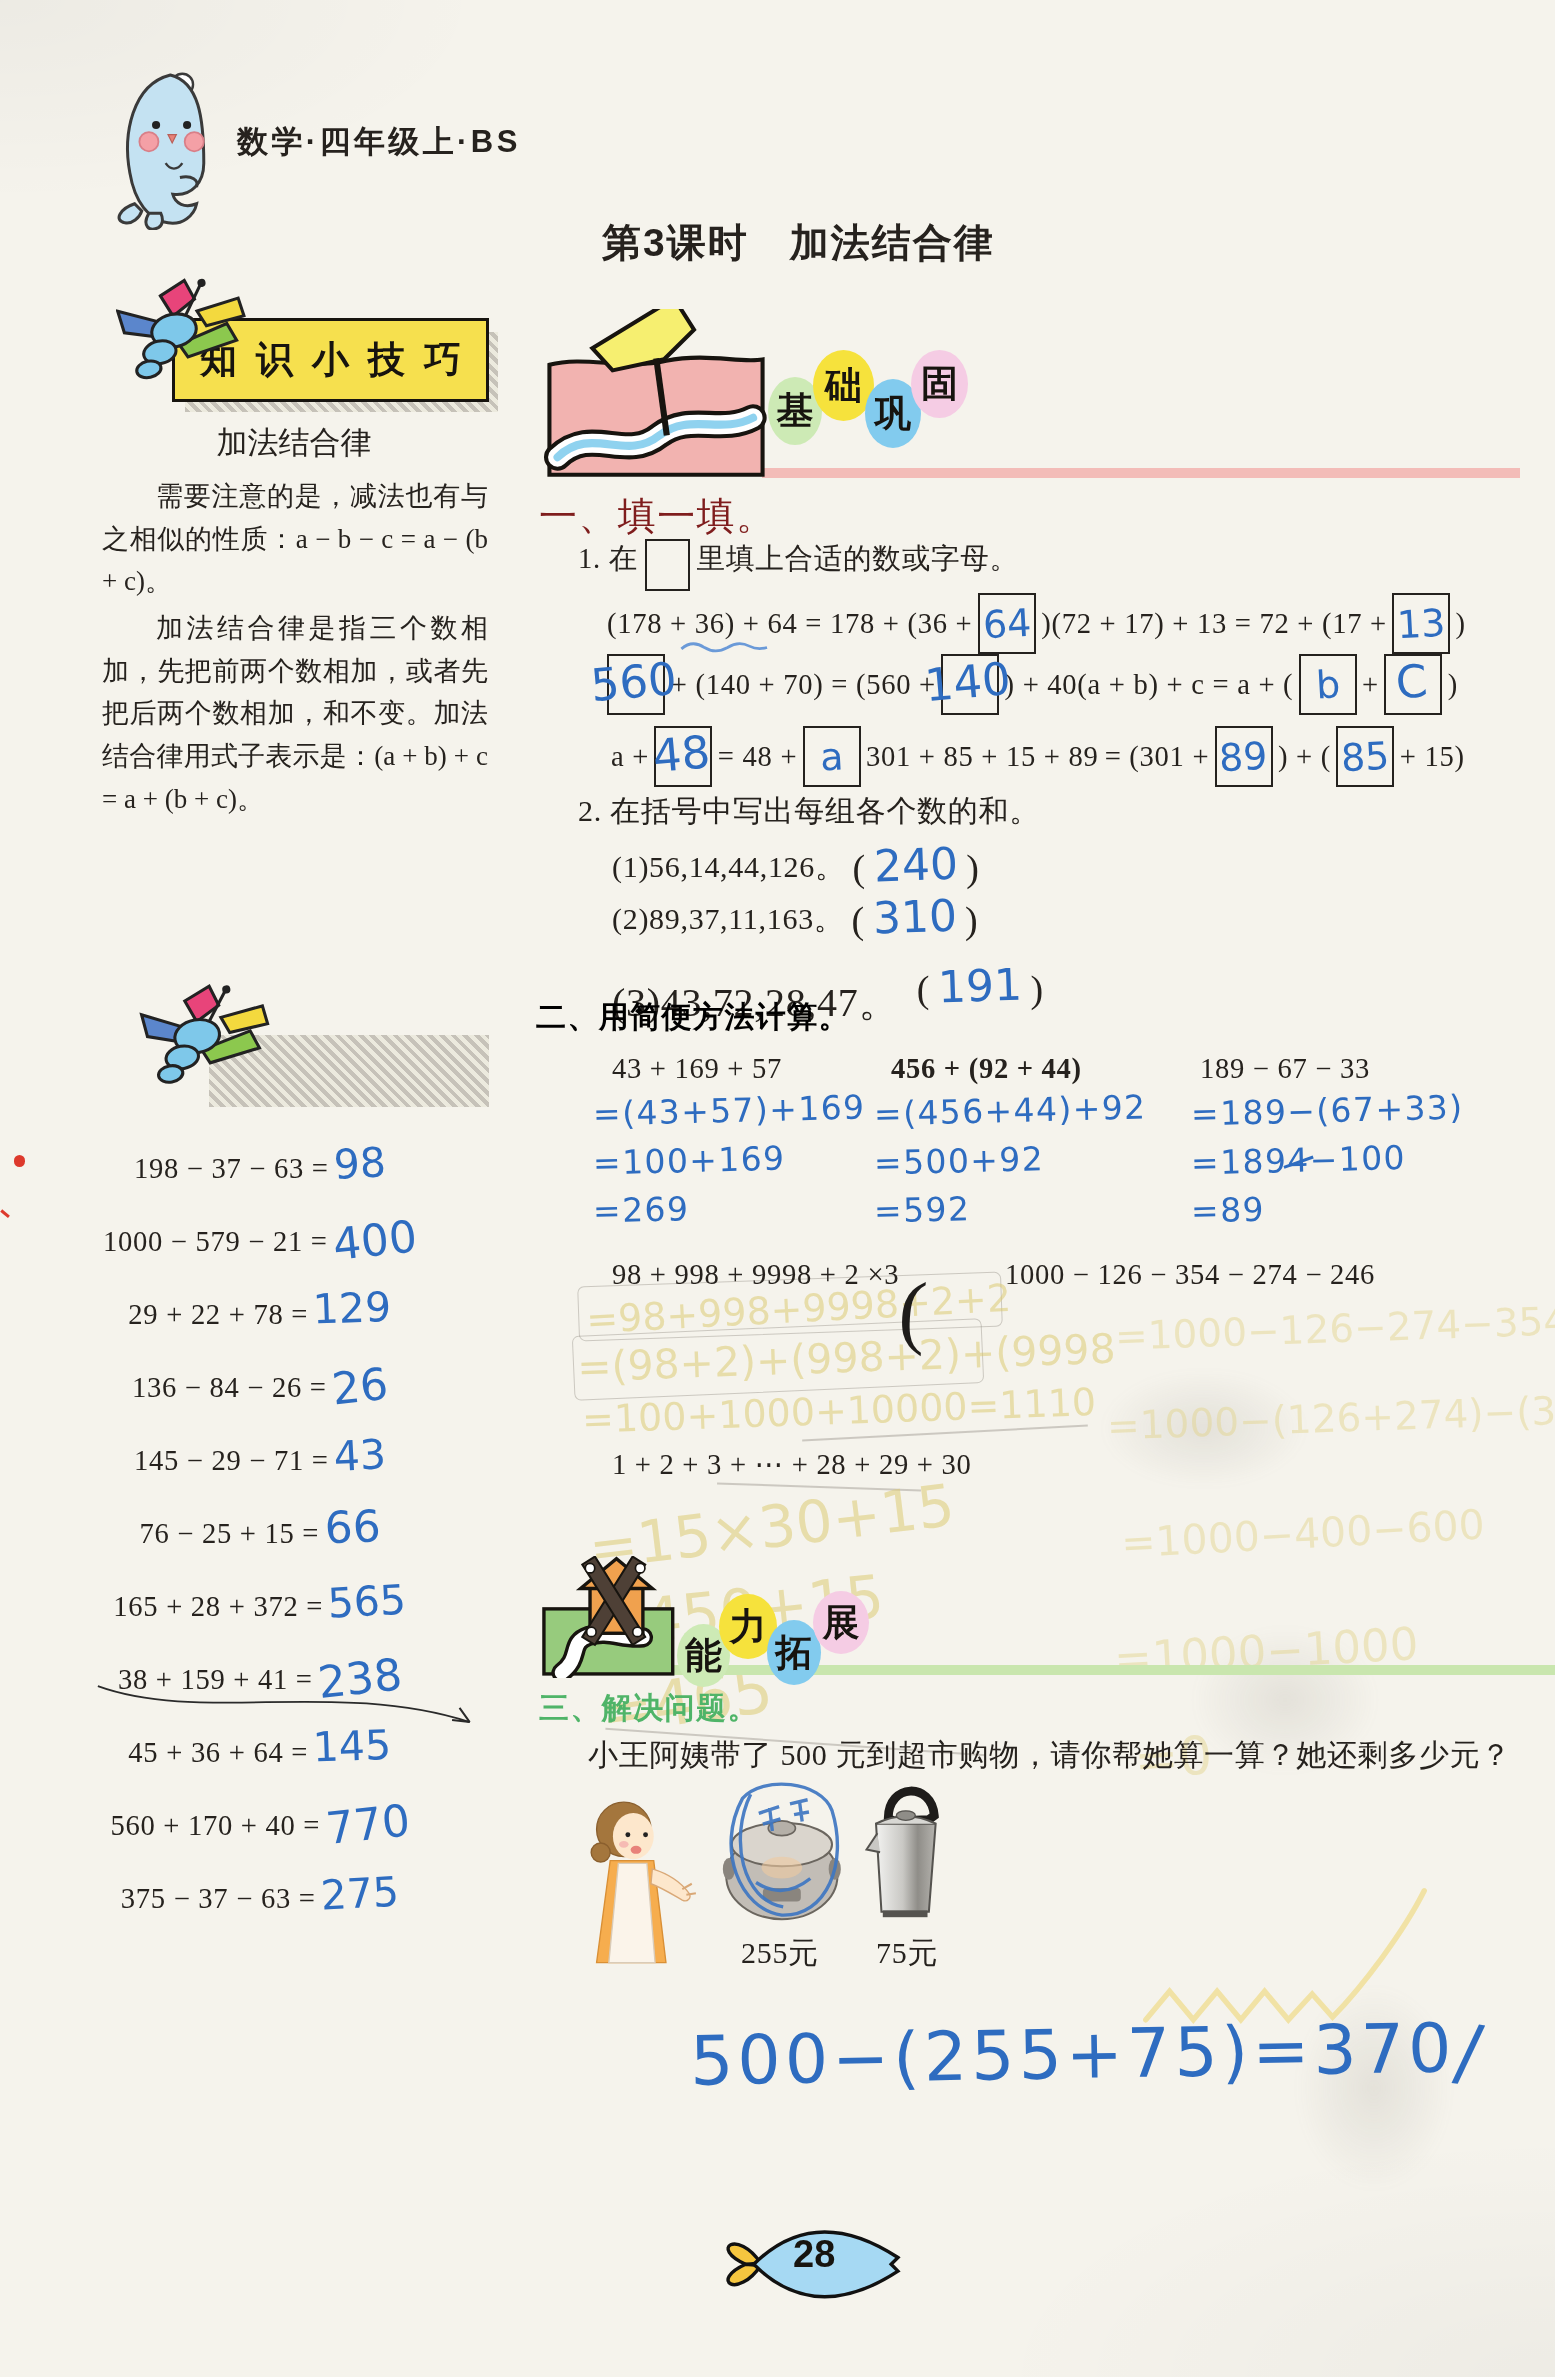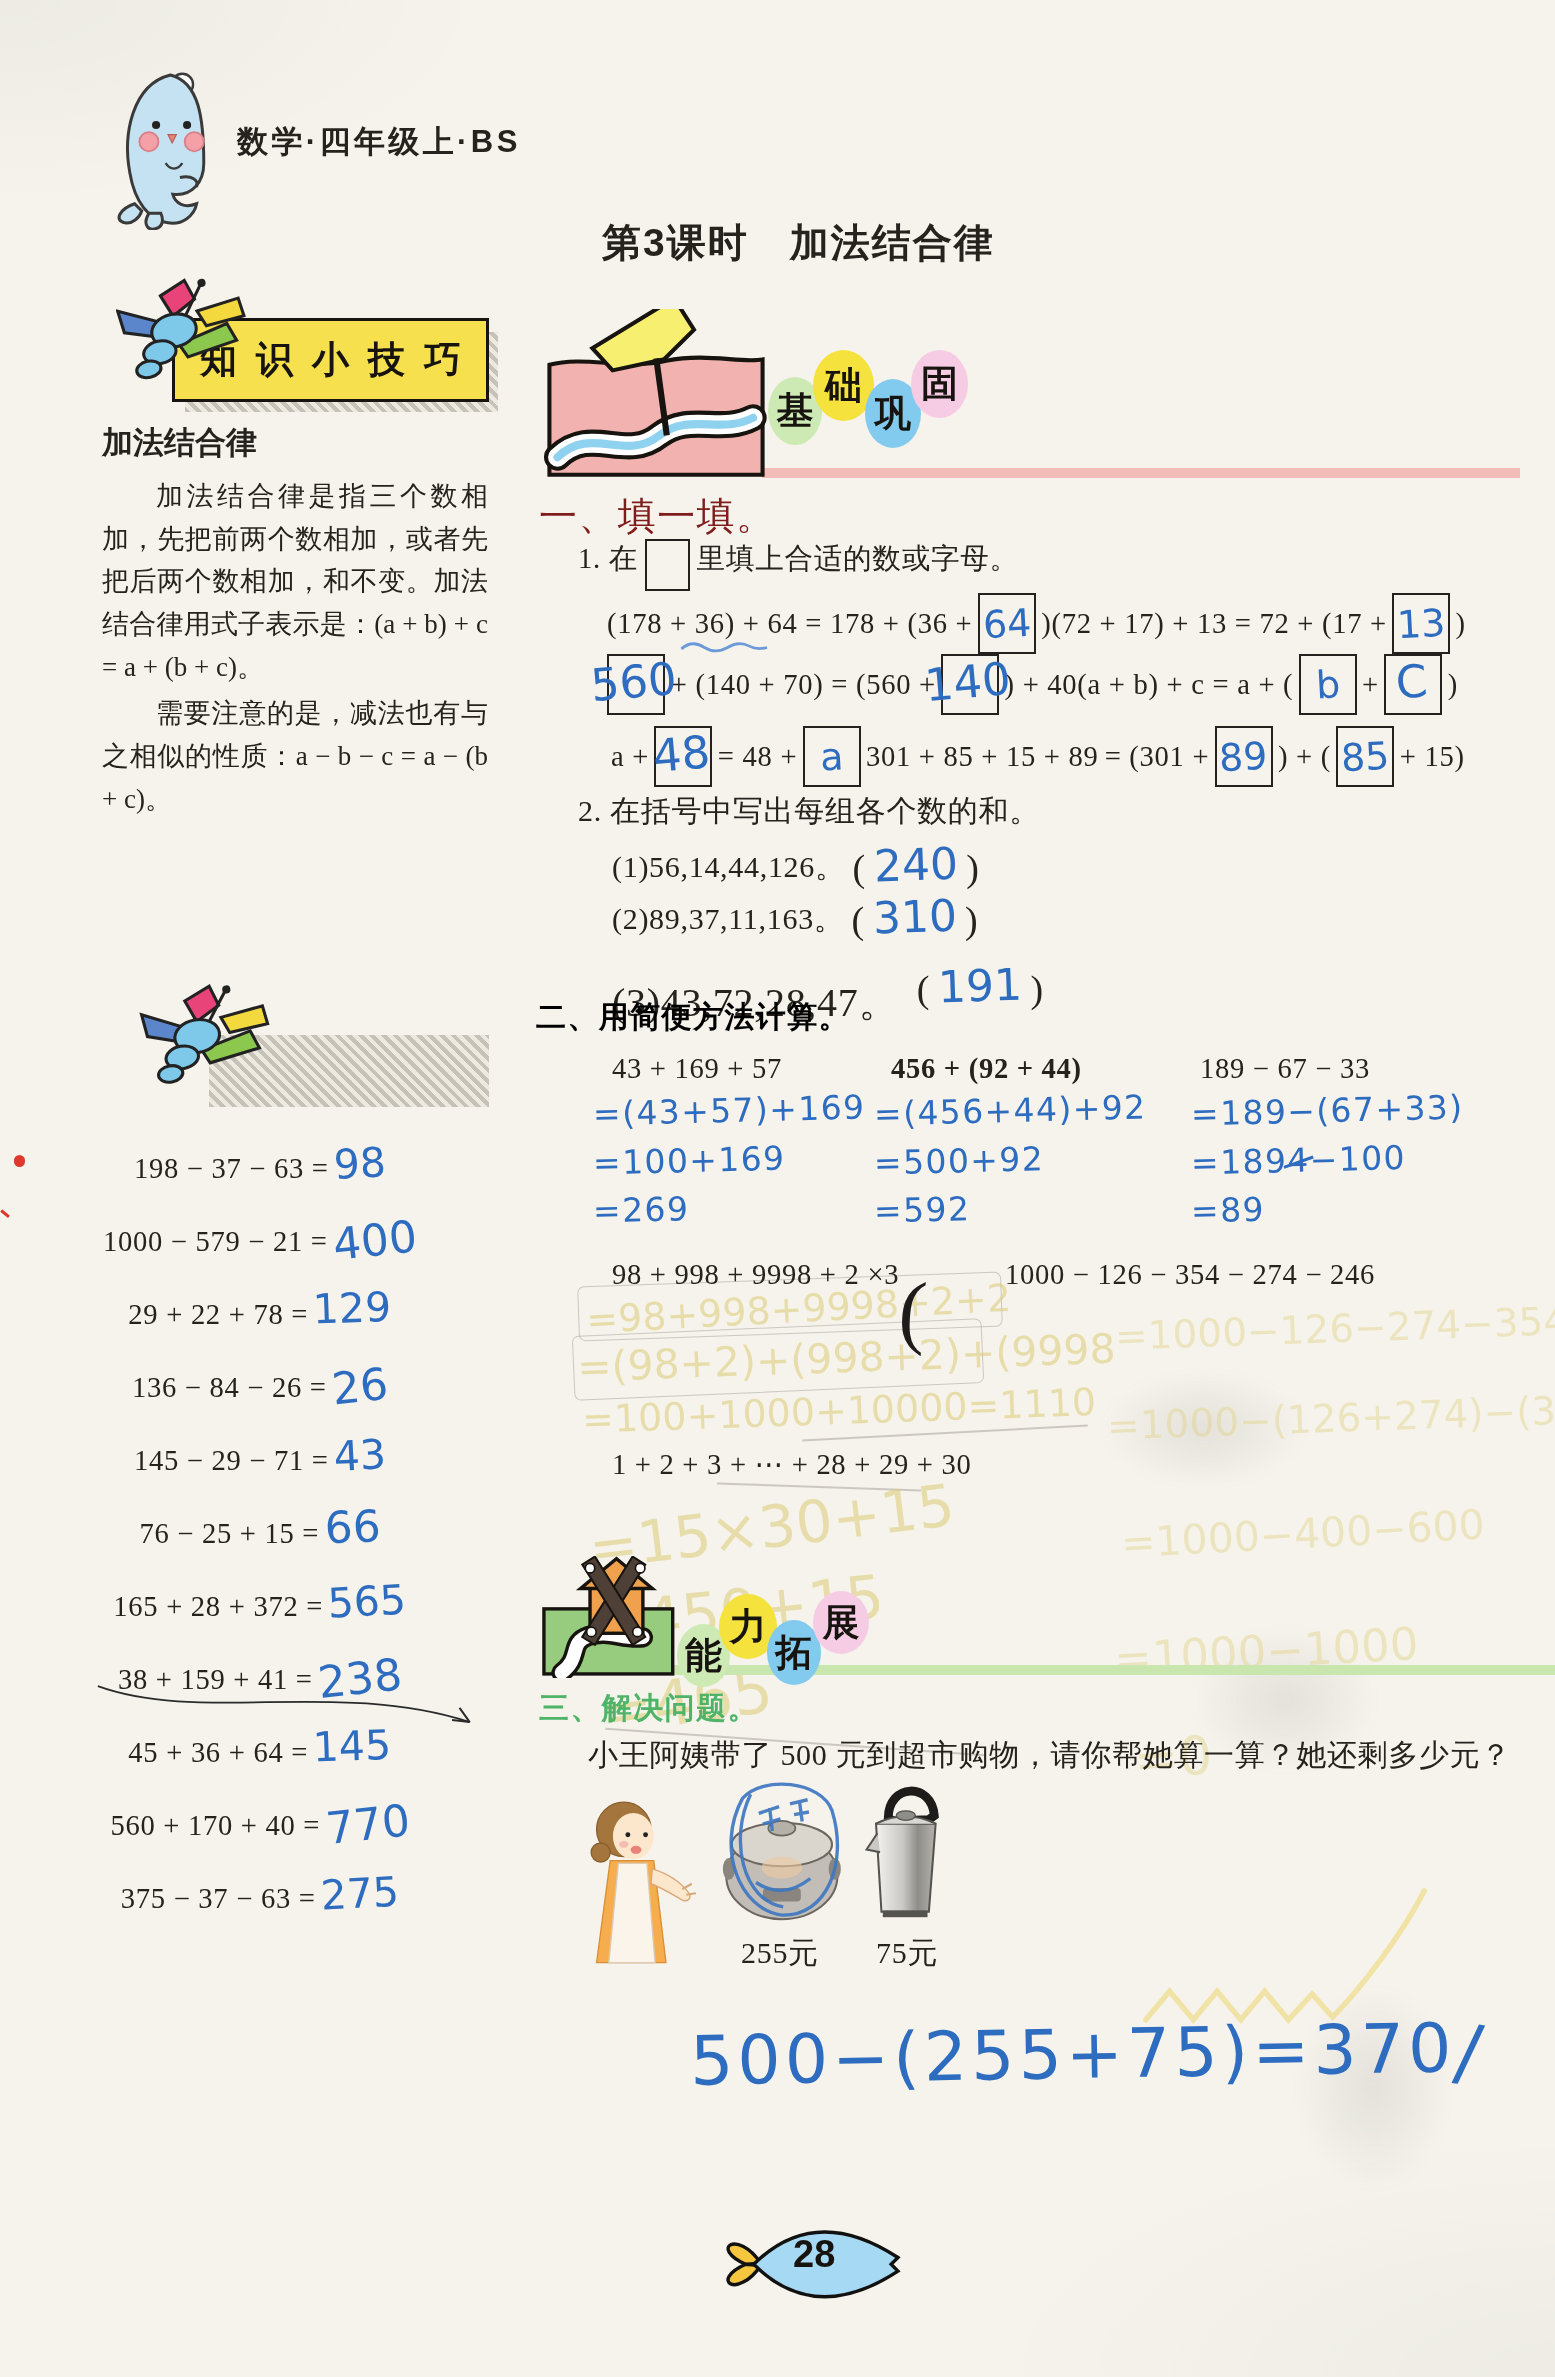--- a/index.html
+++ b/index.html
@@ -100,24 +100,24 @@
         <polygon points="84,34 126,30 128,48 90,50" fill="#f3d93e" stroke="#222" stroke-width="3"></polygon>
         <ellipse cx="58" cy="48" rx="22" ry="16" fill="#7ec8ea" stroke="#222" stroke-width="3"></ellipse>
         <ellipse cx="40" cy="66" rx="16" ry="11" fill="#7ec8ea" stroke="#222" stroke-width="3"></ellipse>
         <ellipse cx="26" cy="80" rx="12" ry="8" fill="#7ec8ea" stroke="#222" stroke-width="3"></ellipse>
         <line x1="72" y1="36" x2="92" y2="10" stroke="#222" stroke-width="3"></line>
         <circle cx="94" cy="8" r="4" fill="#222"></circle>
       </g>
     </svg>
   </div>
 
-  <div class="abs" style="left:102px;top:422px;width:384px;text-align:left;font-weight:bold;font-size:31px;z-index:3;font-family:'Liberation Sans','DejaVu Sans',sans-serif;">加法结合律</div>
+  <div class="abs" style="left:102px;top:422px;width:384px;text-align:center;font-weight:normal;font-size:31px;z-index:3;font-family:'Liberation Sans','DejaVu Sans',sans-serif;">加法结合律</div>
   <div class="abs" style="left:102px;top:475px;width:386px;z-index:3;">
+    <p class="tips-p">需要注意的是，减法也有与之相似的性质：a − b − c = a − (b + c)。</p>
     <p class="tips-p">加法结合律是指三个数相加，先把前两个数相加，或者先把后两个数相加，和不变。加法结合律用式子表示是：(a + b) + c = a + (b + c)。</p>
-    <p class="tips-p">需要注意的是，减法也有与之相似的性质：a − b − c = a − (b + c)。</p>
   </div>
 
   <div class="bshadow" style="left:209px;top:1035px;width:280px;height:72px;"></div>
   <div class="abs" style="left:139px;top:983px;width:143px;height:116px;z-index:4;">
     <svg width="143" height="116" viewBox="0 0 140 110">
       <g transform="rotate(-10 70 55)">
         <polygon points="8,18 52,40 50,54 10,40" fill="#5b86cc" stroke="#222" stroke-width="3"></polygon>
         <polygon points="52,12 78,2 84,22 60,34" fill="#e8447a" stroke="#222" stroke-width="3"></polygon>
         <polygon points="60,62 110,52 116,70 66,76" fill="#8cc84e" stroke="#222" stroke-width="3"></polygon>
         <polygon points="84,34 126,30 128,48 90,50" fill="#f3d93e" stroke="#222" stroke-width="3"></polygon>

